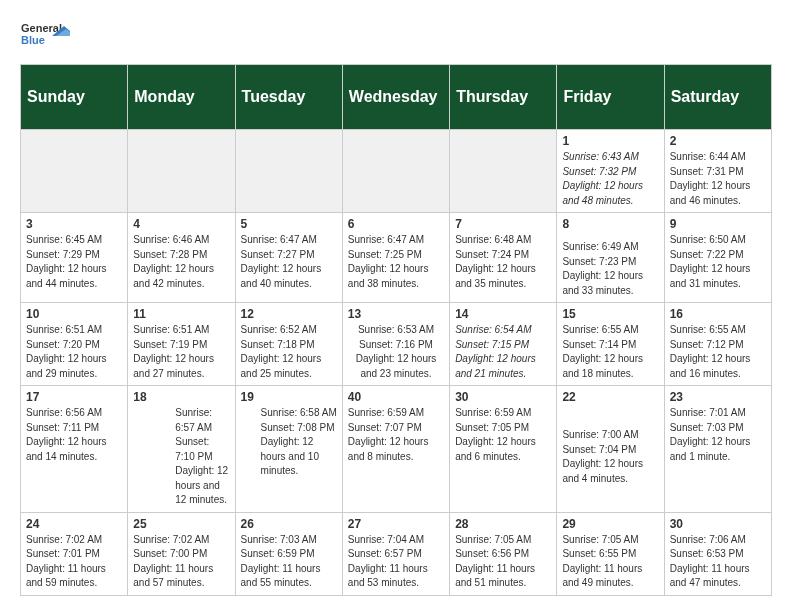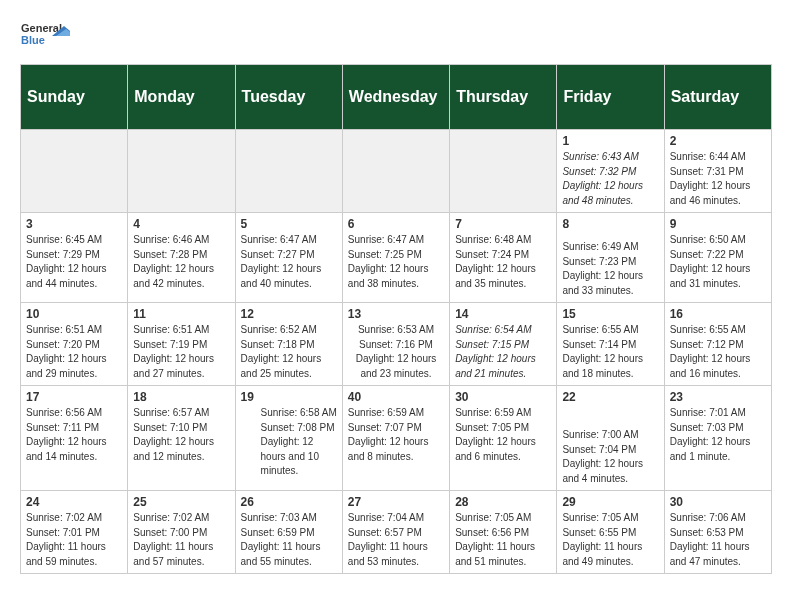--- a/index.html
+++ b/index.html
@@ -220,21 +220,21 @@
       </tr>
       <tr>
         <td>
           <span class="day-number">17</span>
           <div class="day-info" style="white-space: pre-line;">Sunrise: 6:56 AM
 Sunset: 7:11 PM
 Daylight: 12 hours and 14 minutes.</div>
         </td>
         <td>
           <span class="day-number">18</span>
-          <div class="day-info" style="white-space: pre-line;">Sunrise: 6:57 AM
+          <div class="day-info" style="white-space: pre-line; margin-left: 42px;">Sunrise: 6:57 AM
 Sunset: 7:10 PM
 Daylight: 12 hours and 12 minutes.</div>
         </td>
         <td>
           <span class="day-number">19</span>
           <div class="day-info" style="white-space: pre-line; margin-left: 20px;">Sunrise: 6:58 AM
 Sunset: 7:08 PM
 Daylight: 12 hours and 10 minutes.</div>
         </td>
         <td>

